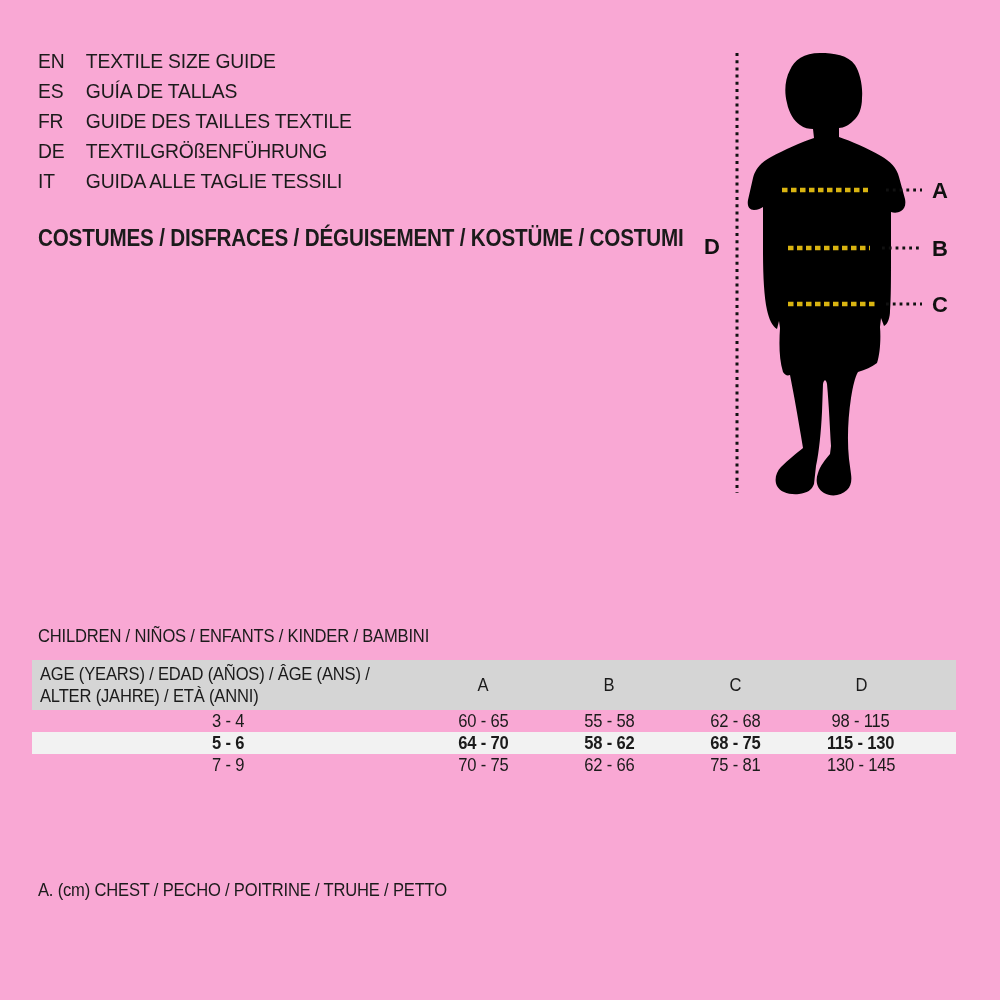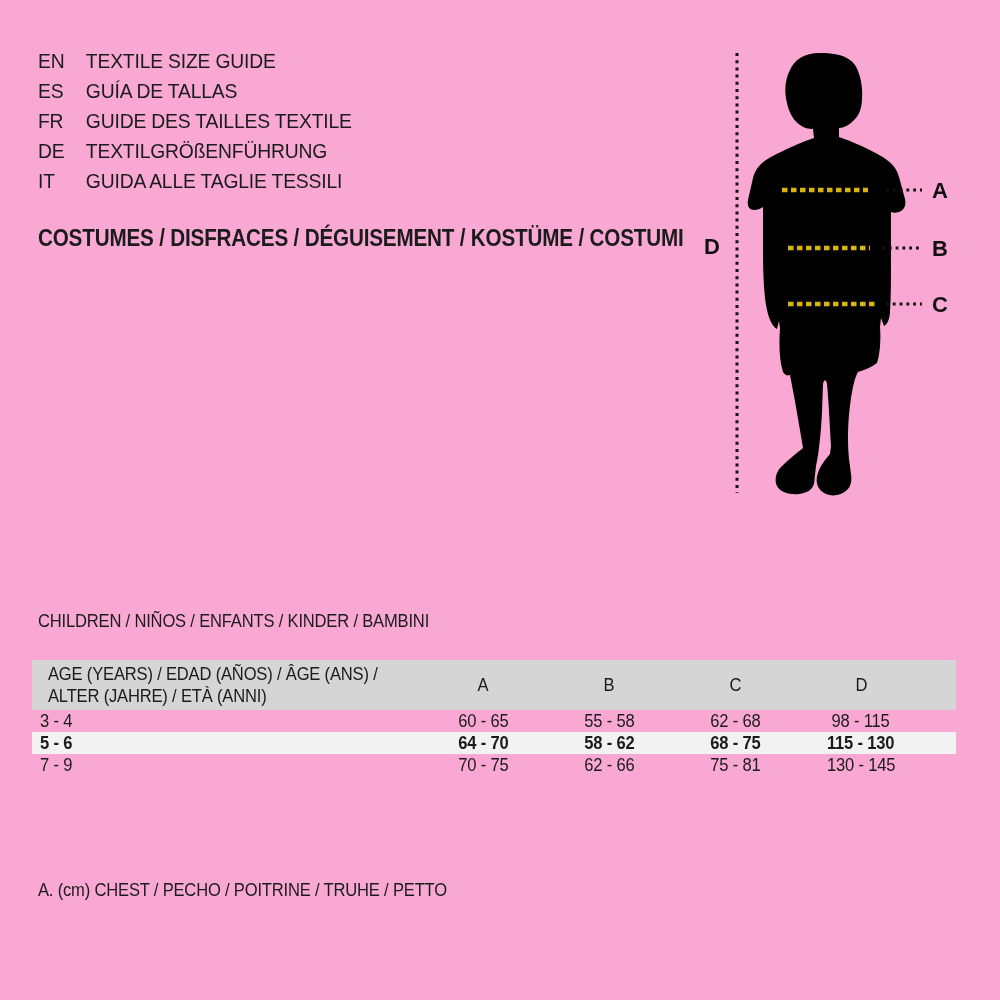--- a/index.html
+++ b/index.html
@@ -26,33 +26,33 @@
     position: absolute; left: 38px; top: 224px;
     font-size: 24px; font-weight: 700; white-space: nowrap;
     transform: scaleX(0.86); transform-origin: 0 50%;
     letter-spacing: -0.2px;
   }
 
   
   .figure-wrap { position: absolute; left: 690px; top: 40px; width: 310px; height: 460px; }
 
   
-  .children-title { position: absolute; left: 38px; top: 611px; font-size: 18px; }
+  .children-title { position: absolute; left: 38px; top: 626px; font-size: 18px; }
 
   .size-table {
     position: absolute; left: 32px; top: 660px; width: 924px;
     border-collapse: collapse; table-layout: fixed; font-size: 18px;
   }
   .size-table td { padding: 0; vertical-align: middle; }
   .size-table tr.head td { background: #d5d5d5; height: 50px; }
   .size-table tr.body-row td { height: 22px; }
   .size-table tr.alt td { background: #f2f2f2; font-weight: bold; }
-  .t-age  { text-align: left; padding-left: 8px !important; }
+  .t-age  { text-align: center; padding-left: 8px !important; }
   .t-val  { text-align: center; }
-  .head-age-lines { padding-left: 16px; line-height: 22px; font-size: 18px; }
+  .head-age-lines { padding-left: 8px; line-height: 22px; font-size: 18px; }
 
   
   .legend { position: absolute; left: 38px; top: 835px; font-size: 18px; }
   .legend-row { height: 30px; line-height: 30px; margin-top: 40px; }
 </style>
 </head>
 <body>
 
 <div class="page">
 

